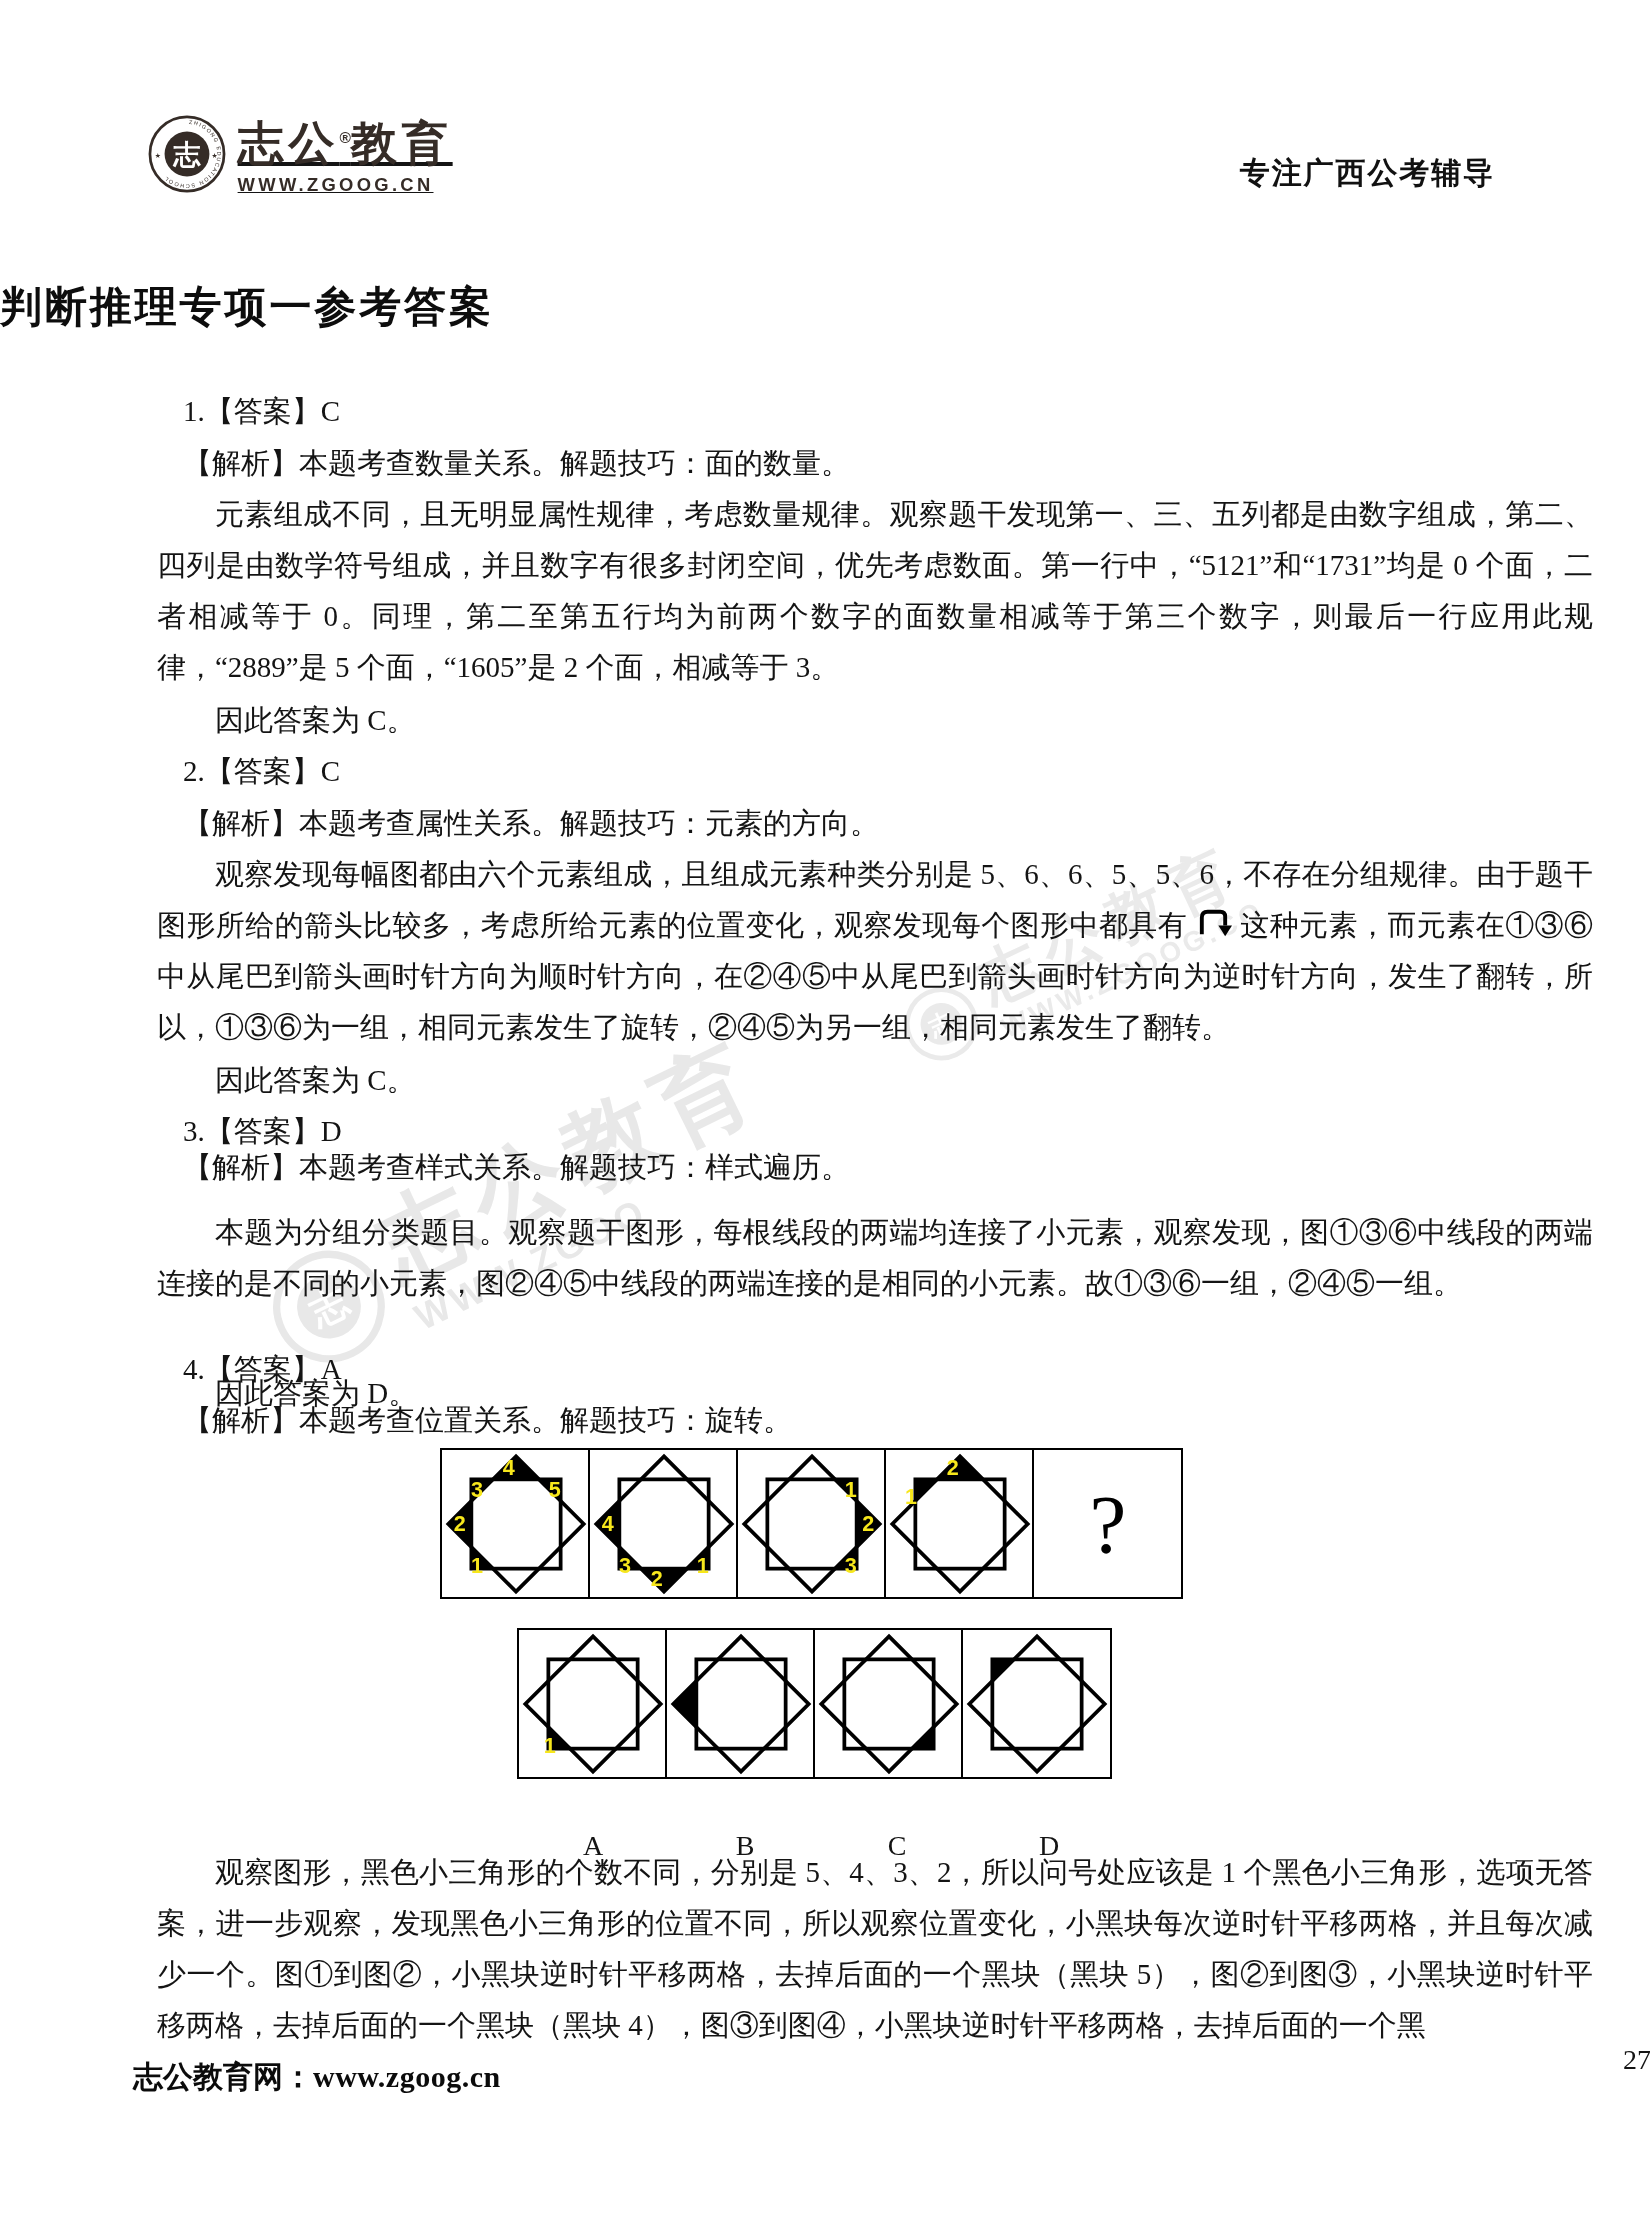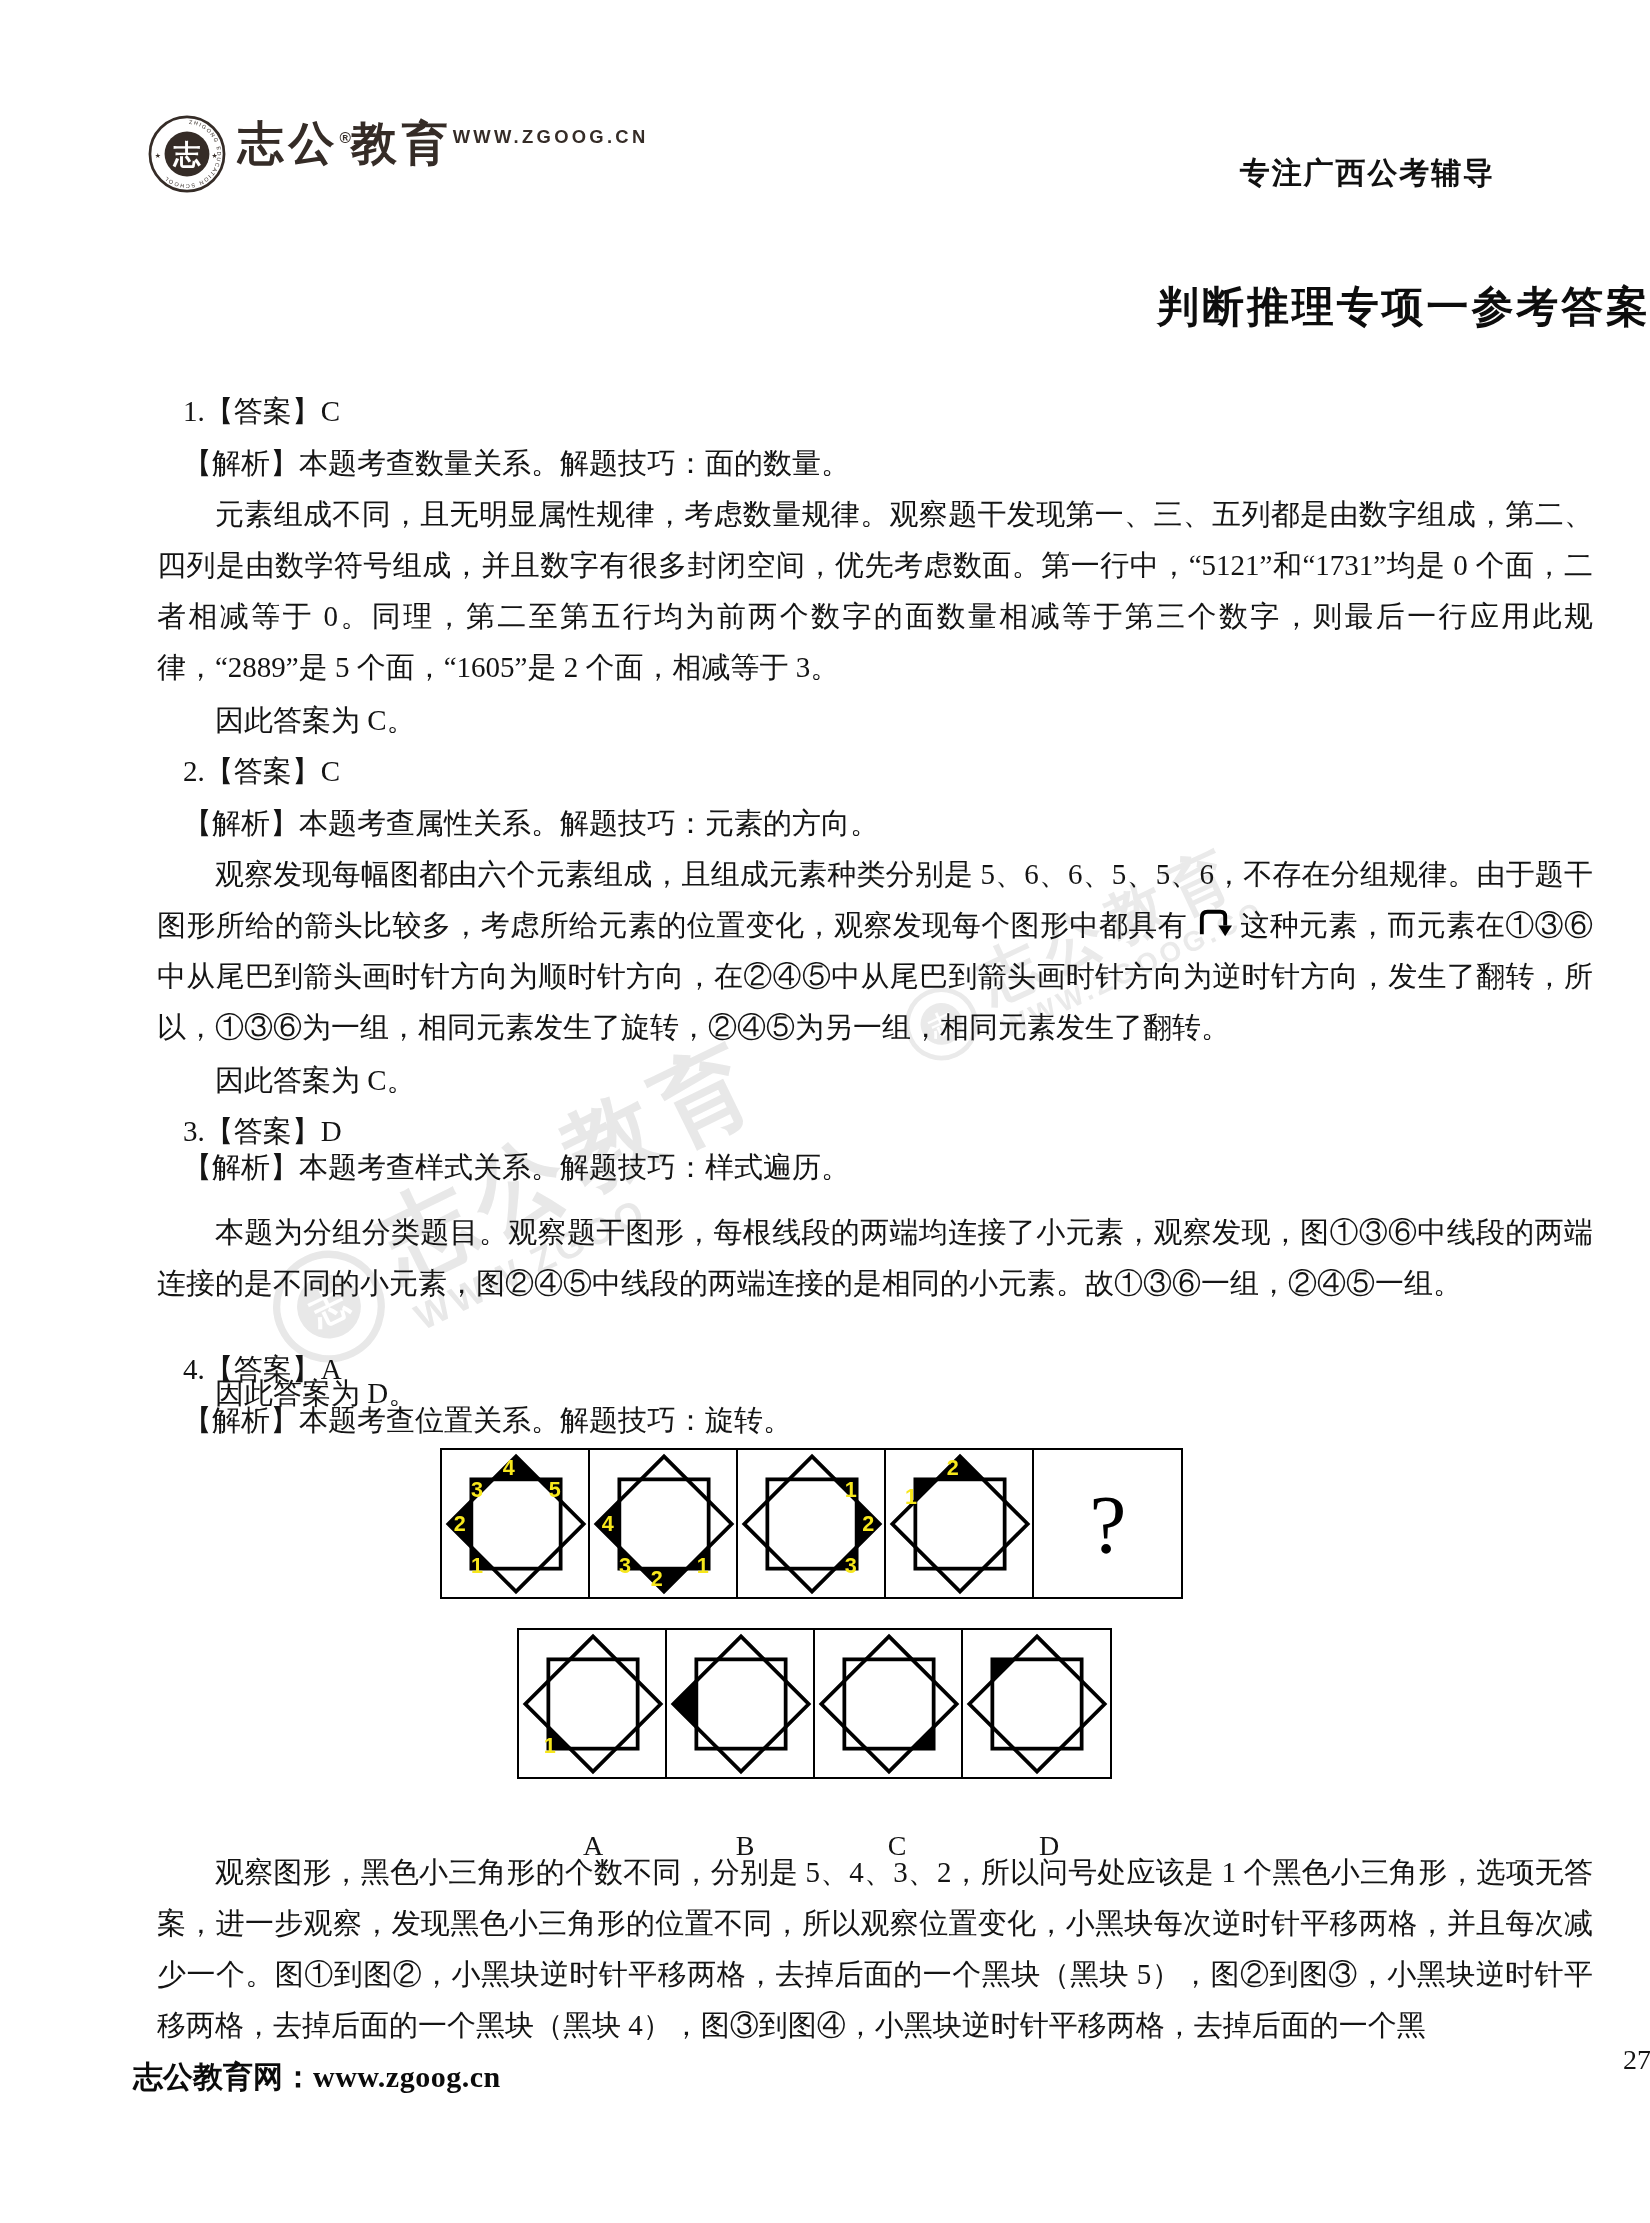--- a/index.html
+++ b/index.html
@@ -8,30 +8,30 @@
     font-family:"Liberation Serif","DejaVu Serif",serif;color:#141414;
     overflow:hidden;
   }
   .abs{position:absolute;}
   
   .logo-block{left:148px;top:115px;display:flex;align-items:flex-start;gap:11.6px;z-index:2;}
   .seal{color:#352c27;}
   .seal .ring{font-family:"Liberation Sans",sans-serif;font-size:5.6px;letter-spacing:1.4px;fill:currentColor;}
   .seal .sealchar{font-family:"Liberation Sans",sans-serif;font-weight:bold;font-size:28px;fill:#ffffff;text-anchor:middle;}
   .seal .star-g{font-size:7px;fill:currentColor;}
-  .brand-col{display:flex;flex-direction:row;padding-top:3.9px;}
+  .brand-col{display:flex;flex-direction:column;padding-top:3.9px;text-decoration:underline;}
   .brand-line{font-family:"Liberation Sans","DejaVu Sans",sans-serif;font-weight:900;
     font-size:46px;letter-spacing:4.9px;color:#352c27;line-height:1.05;}
   .brand-line .reg{font-size:15.5px;vertical-align:super;letter-spacing:0;}
   .brand-url{font-family:"Liberation Sans","DejaVu Sans",sans-serif;font-weight:600;
     font-size:18.4px;letter-spacing:3.3px;color:#352c27;margin-top:6.8px;}
   .tagline{right:156px;top:153px;font-family:"Liberation Sans","DejaVu Sans",sans-serif;
     font-weight:700;font-size:30px;letter-spacing:1.9px;color:#111;z-index:2;}
   
-  .doc-title{left:0;top:279px;width:1651px;text-align:right;
+  .doc-title{left:0;top:279px;width:1651px;text-align:left;
     font-family:"Liberation Sans","DejaVu Sans",sans-serif;font-weight:700;
     font-size:42px;letter-spacing:2.9px;color:#0d0d0d;z-index:2;}
   
   .para{left:109px;width:1436px;font-size:29px;line-height:51px;text-align:justify;z-index:2;margin-left:48px;}
   .ind1{text-indent:26px;}
   .ind2{text-indent:58px;}
   .inline-icon{vertical-align:-6.8px;margin:0 5.8px;}
   
   .fig-row{display:flex;z-index:2;}
   .fig-cell{width:147px;height:147px;border:2.9px solid #000;background:#fff;

